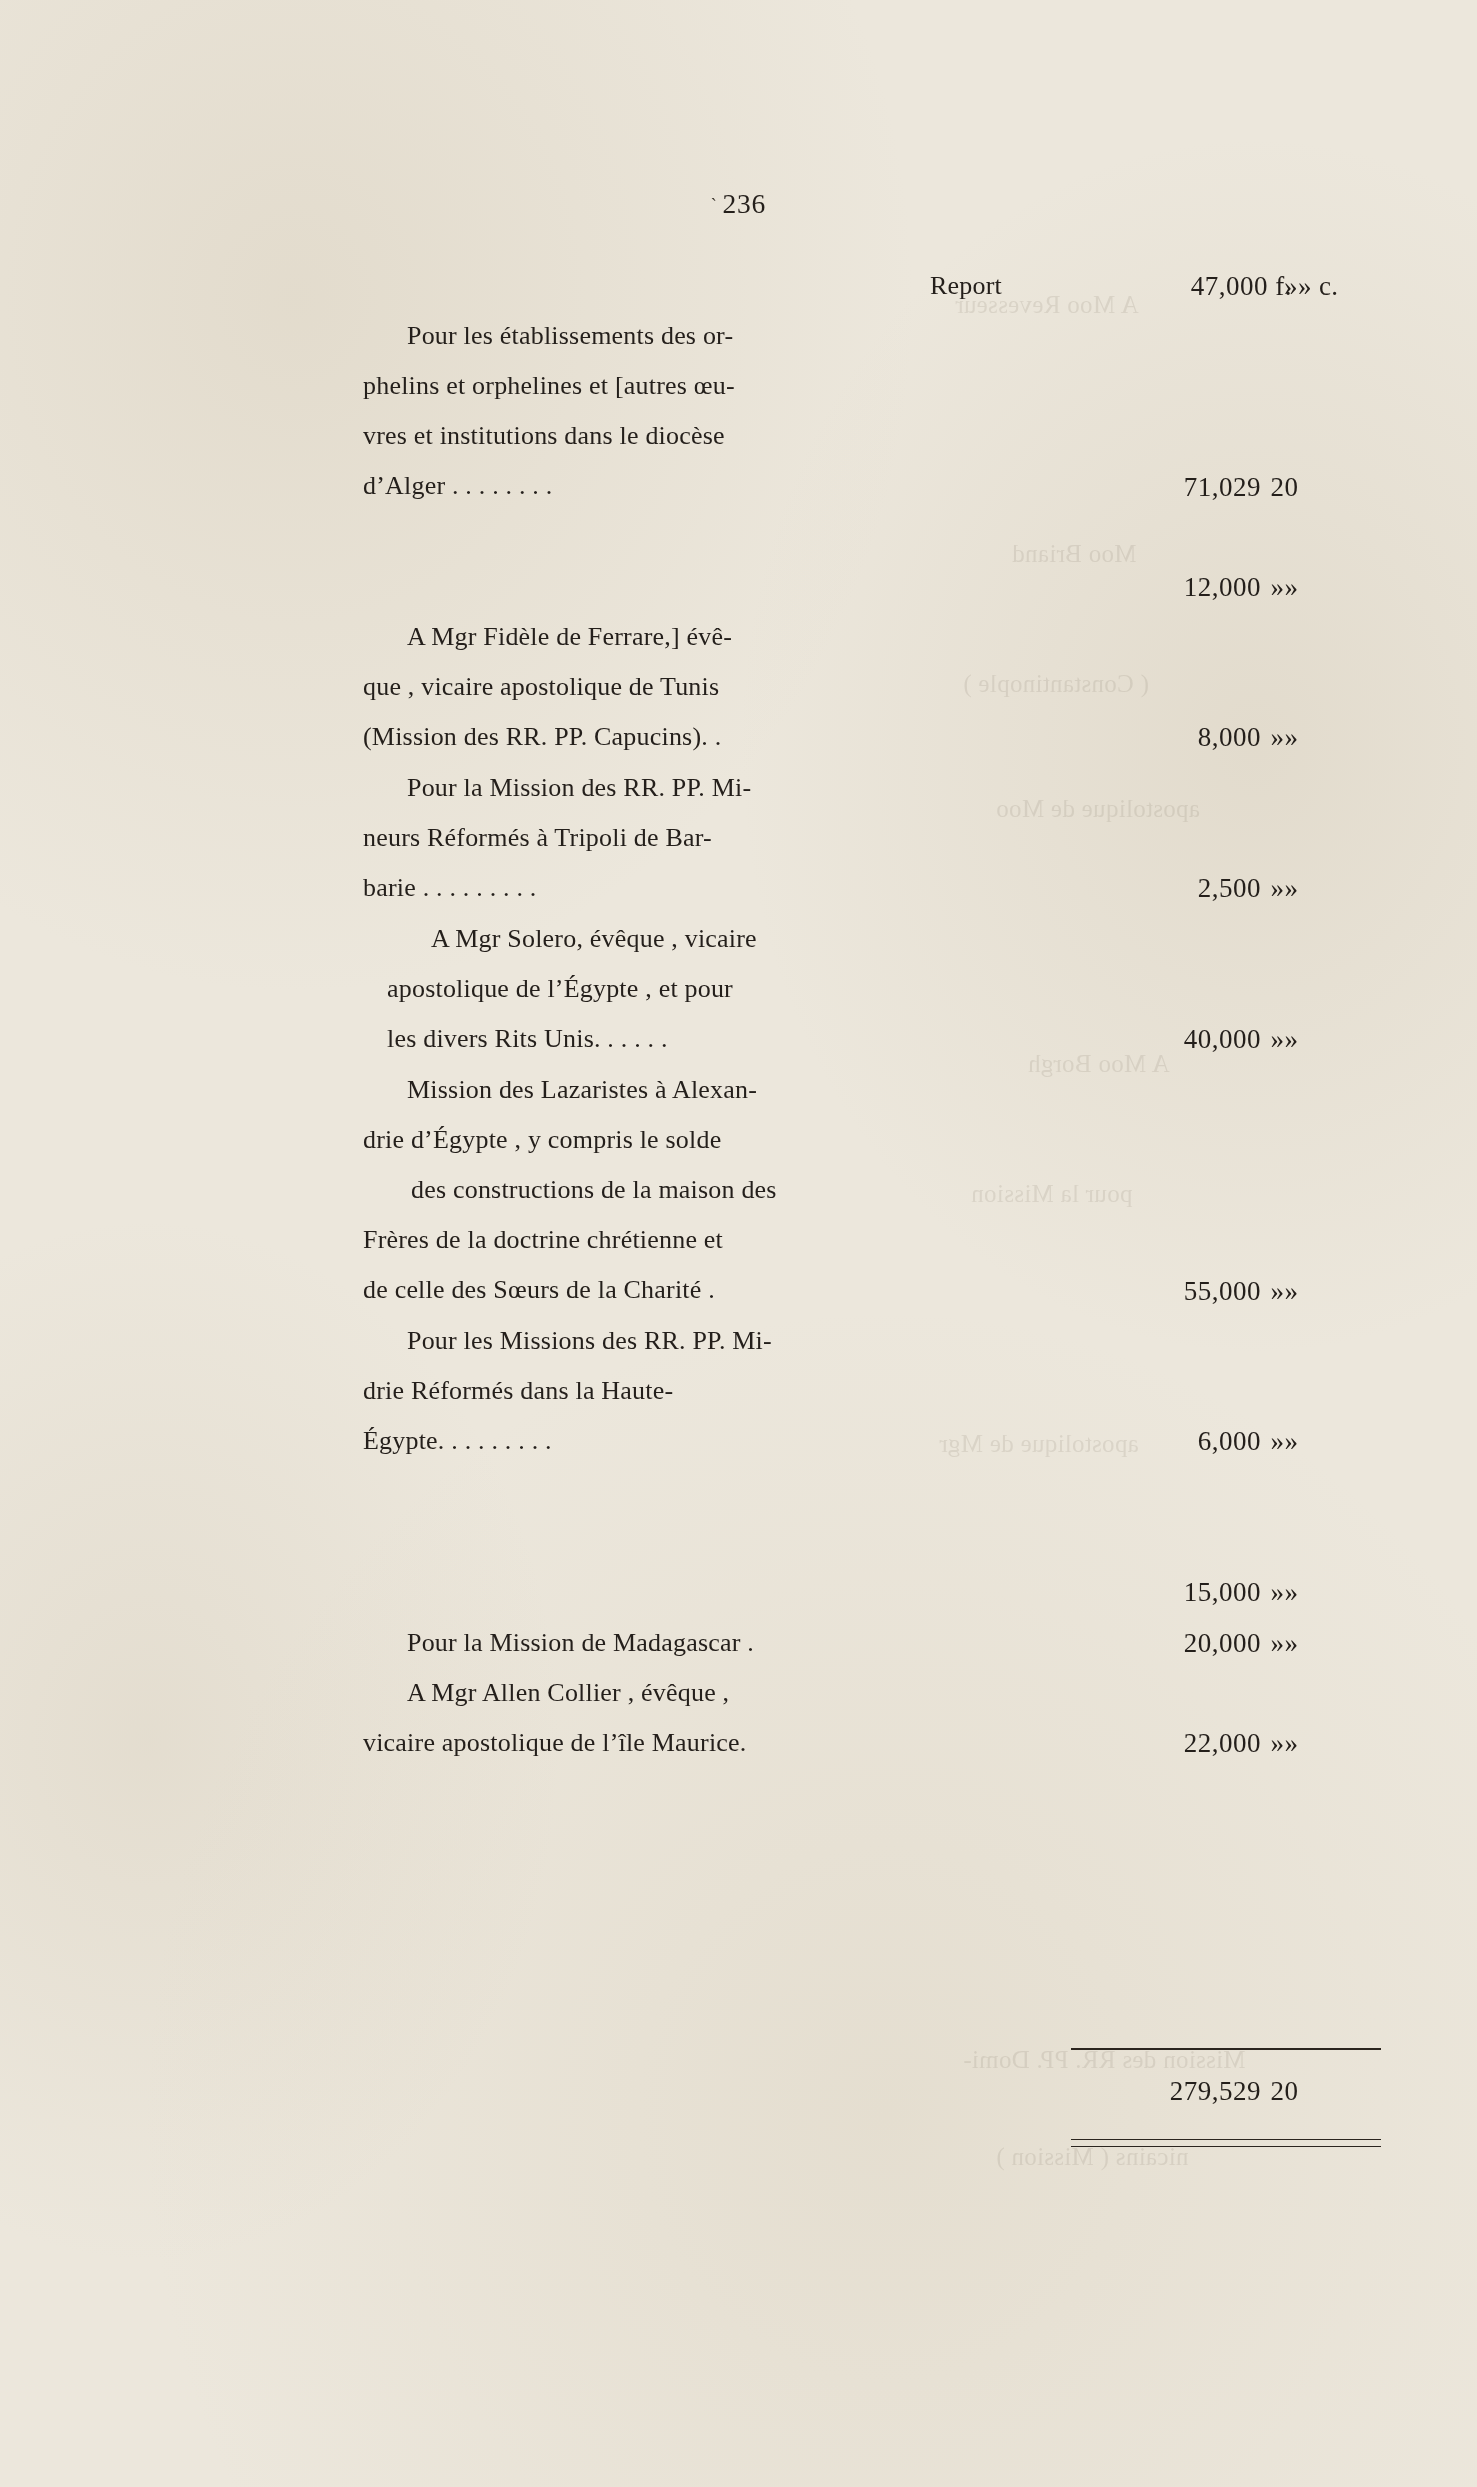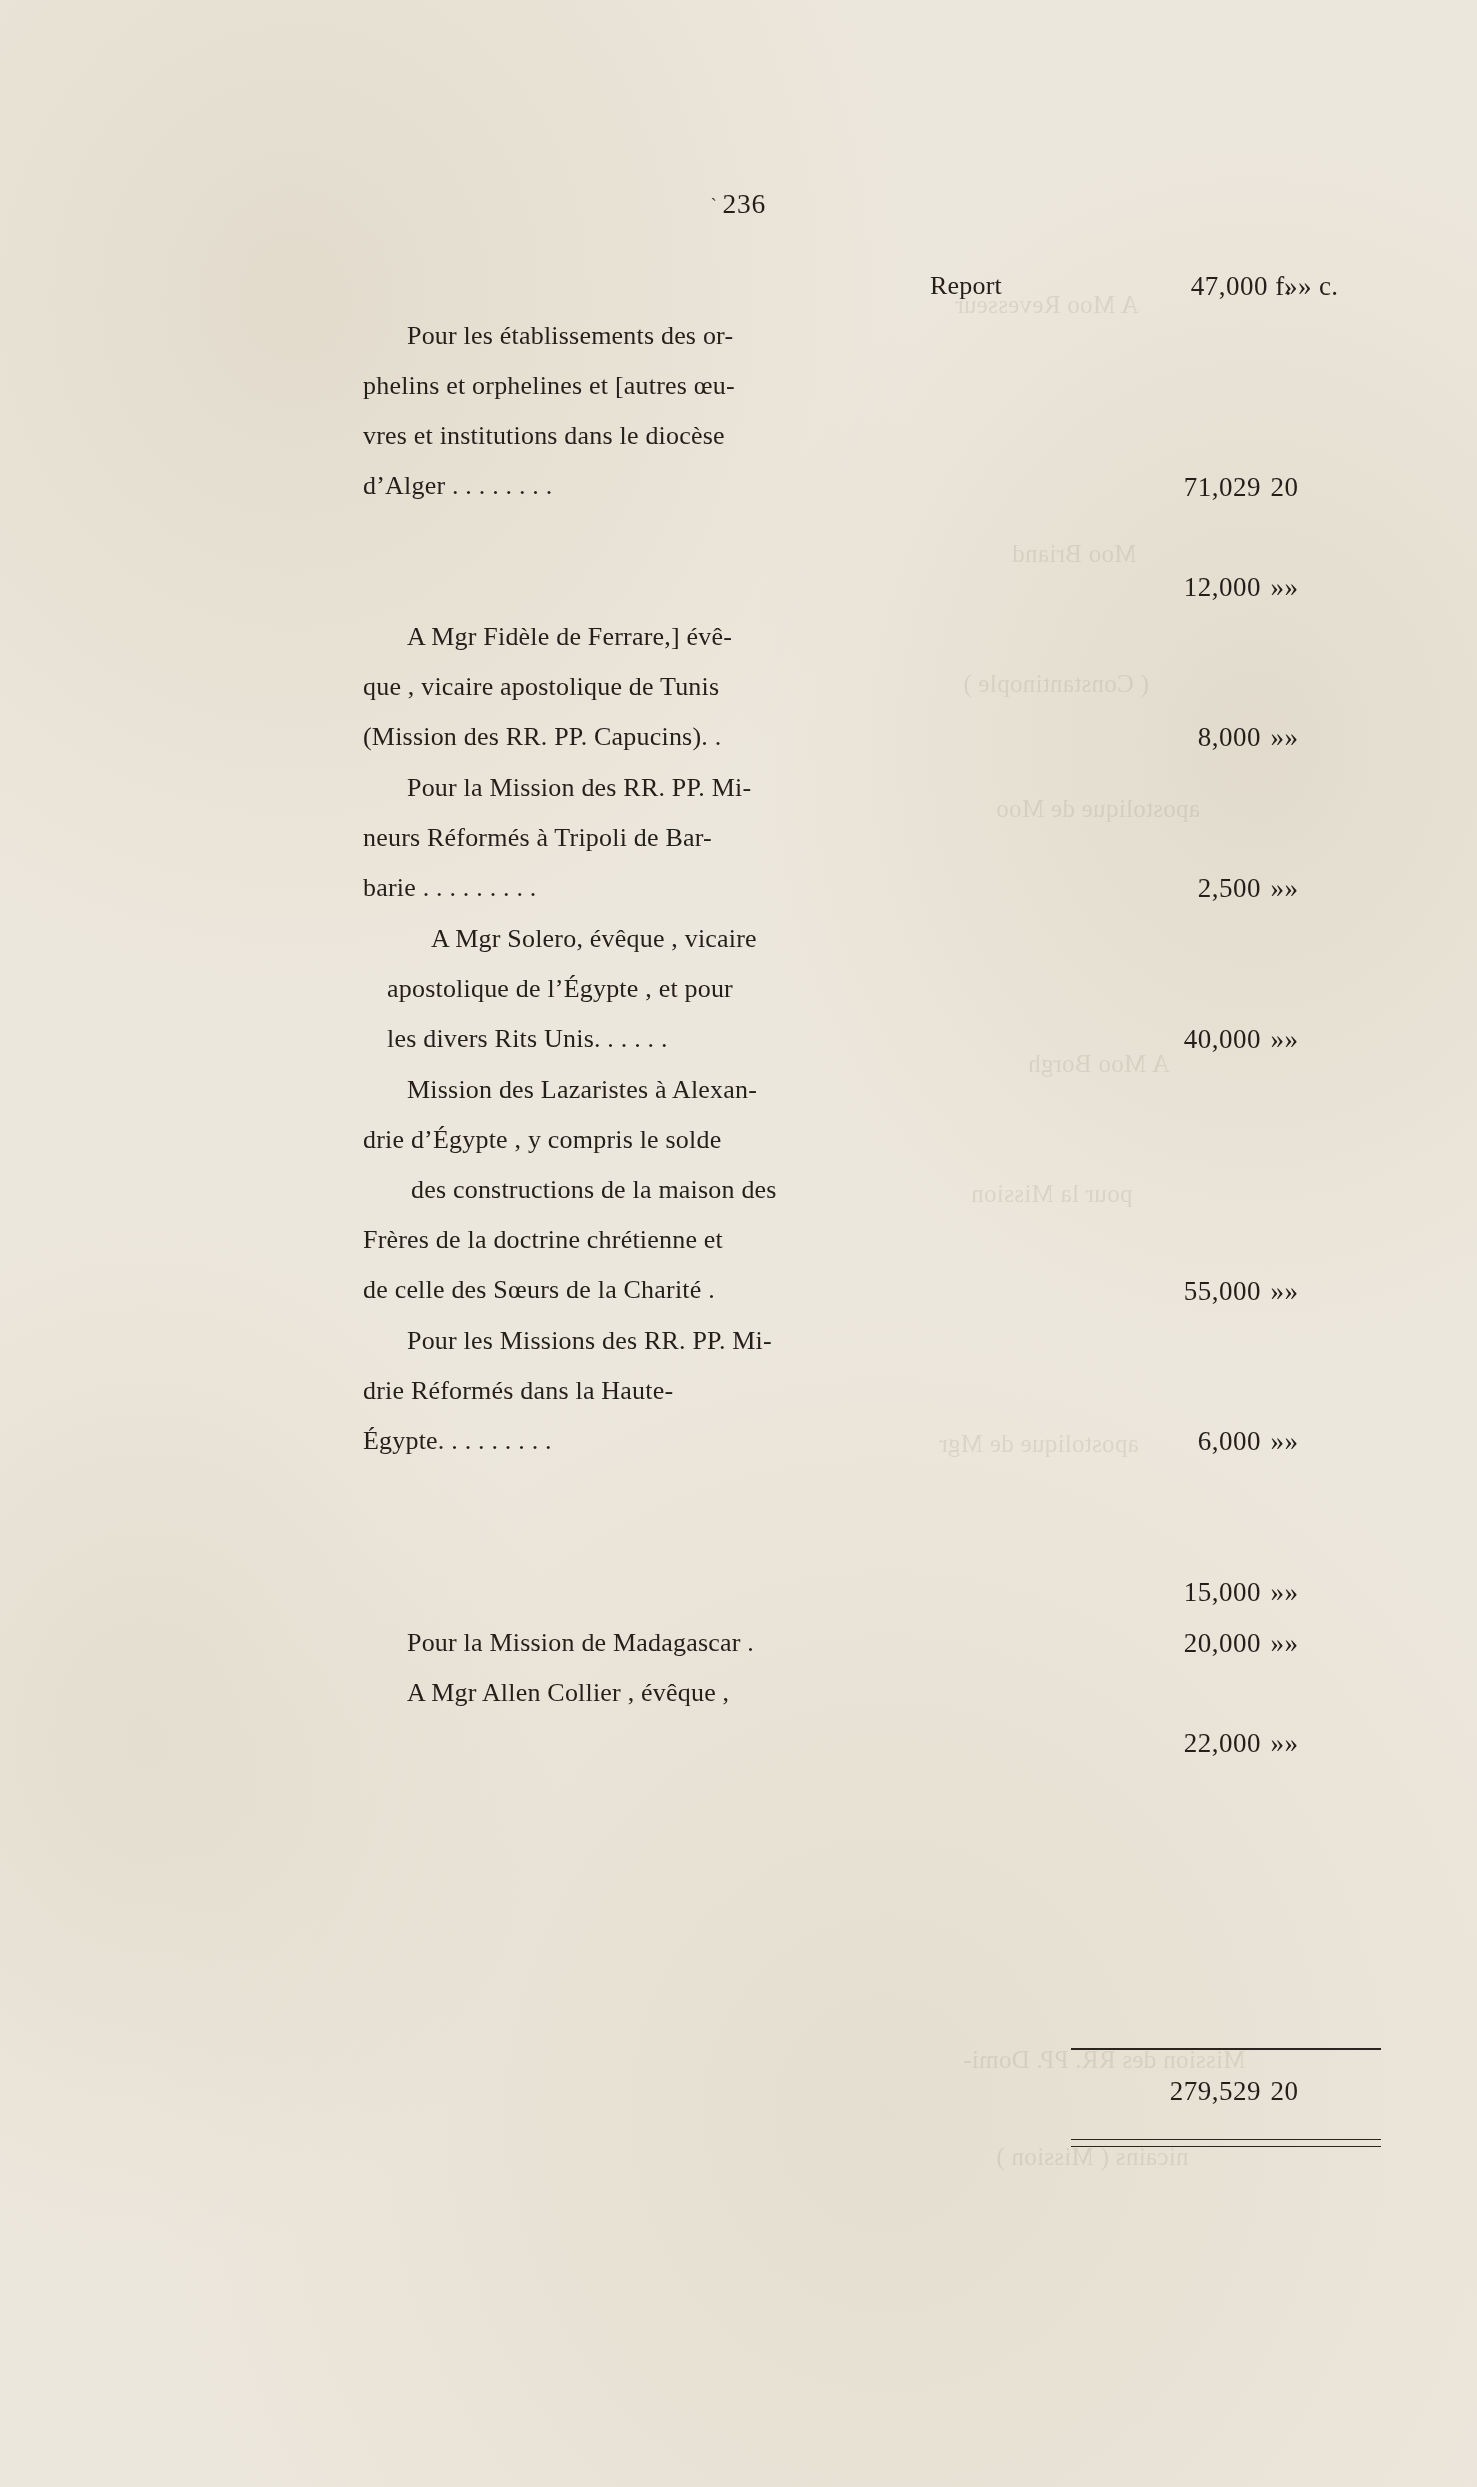--- a/index.html
+++ b/index.html
@@ -257,20 +257,21 @@
       <div class="textcell indent">
         <div>Pour la Mission de Madagascar  .</div>
       </div>
       <div class="amount">20,000</div>
       <div class="unit">»»</div>
     </div>
 
     <div class="row" style="min-height:100px;">
       <div class="textcell indent">
         <div>A Mgr Allen Collier , évêque ,</div>
+        <div style="text-indent:0;">vicaire apostolique de l’île Maurice.</div>
       </div>
       <div class="amount" style="top:50px;">22,000</div>
       <div class="unit" style="top:50px;">»»</div>
     </div>
 
   </div>
 
   <div class="rule-wrap">
     <div class="rule-top"></div>
     <div class="total-row">

